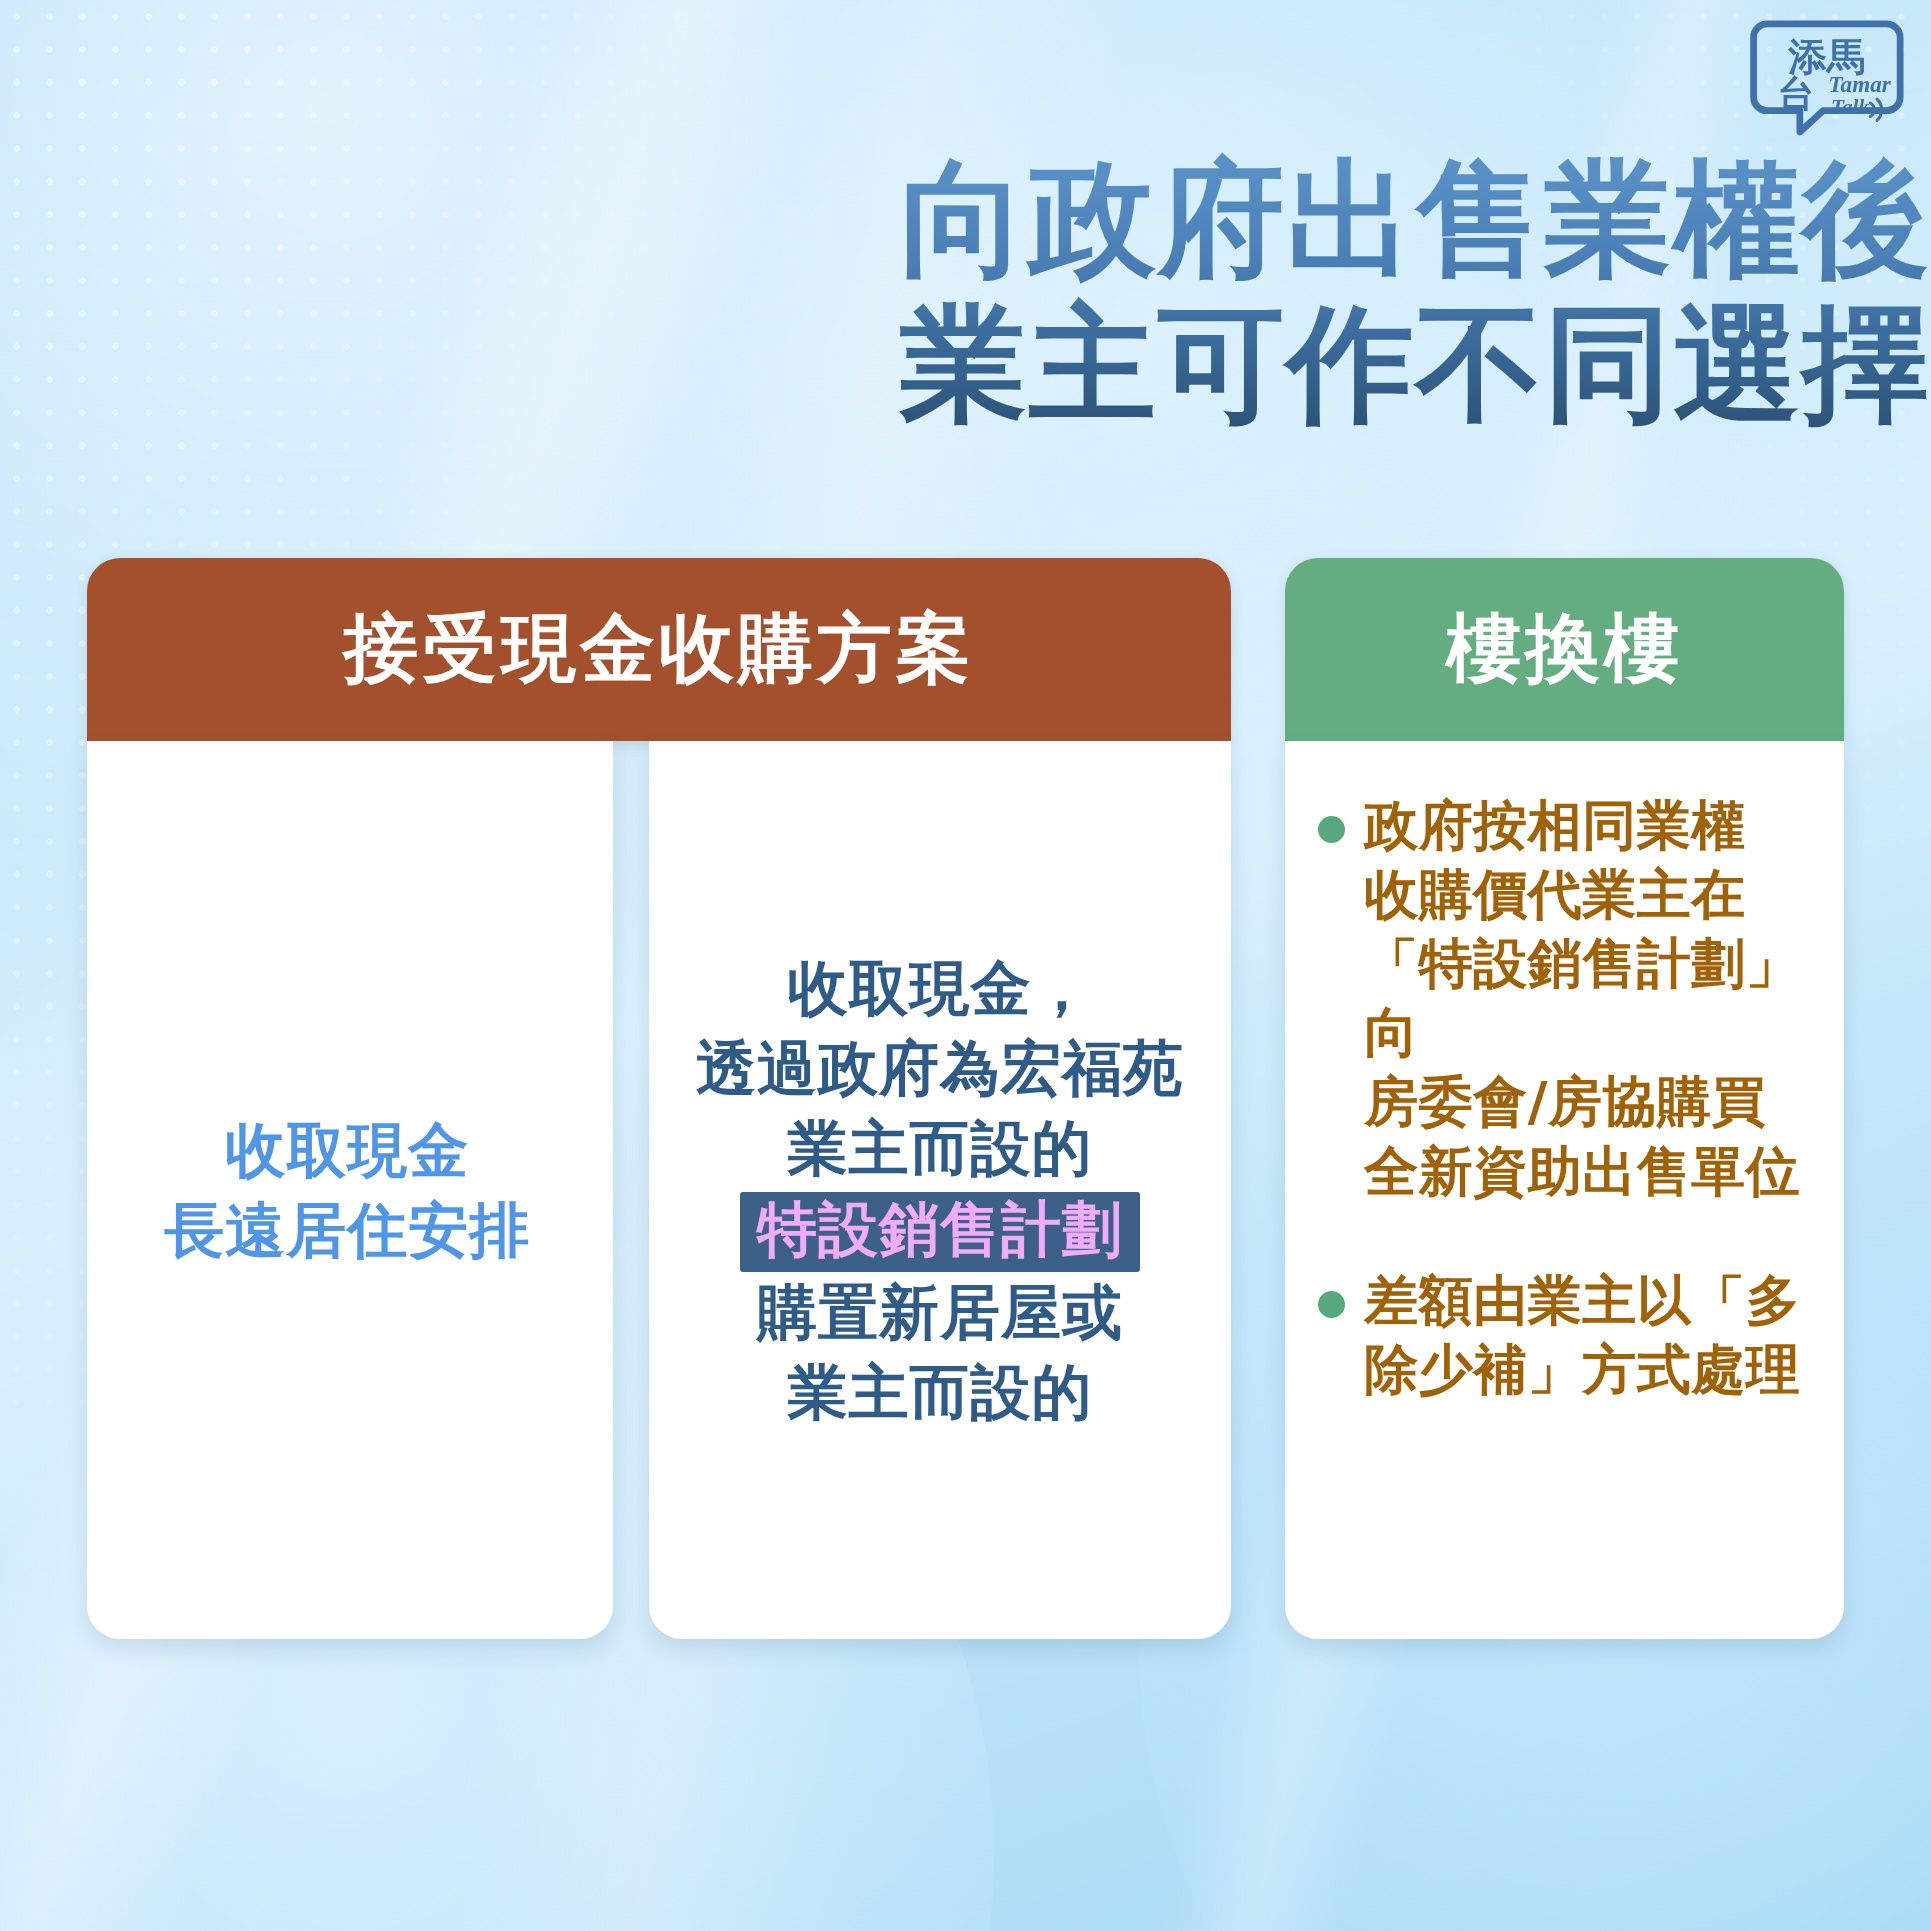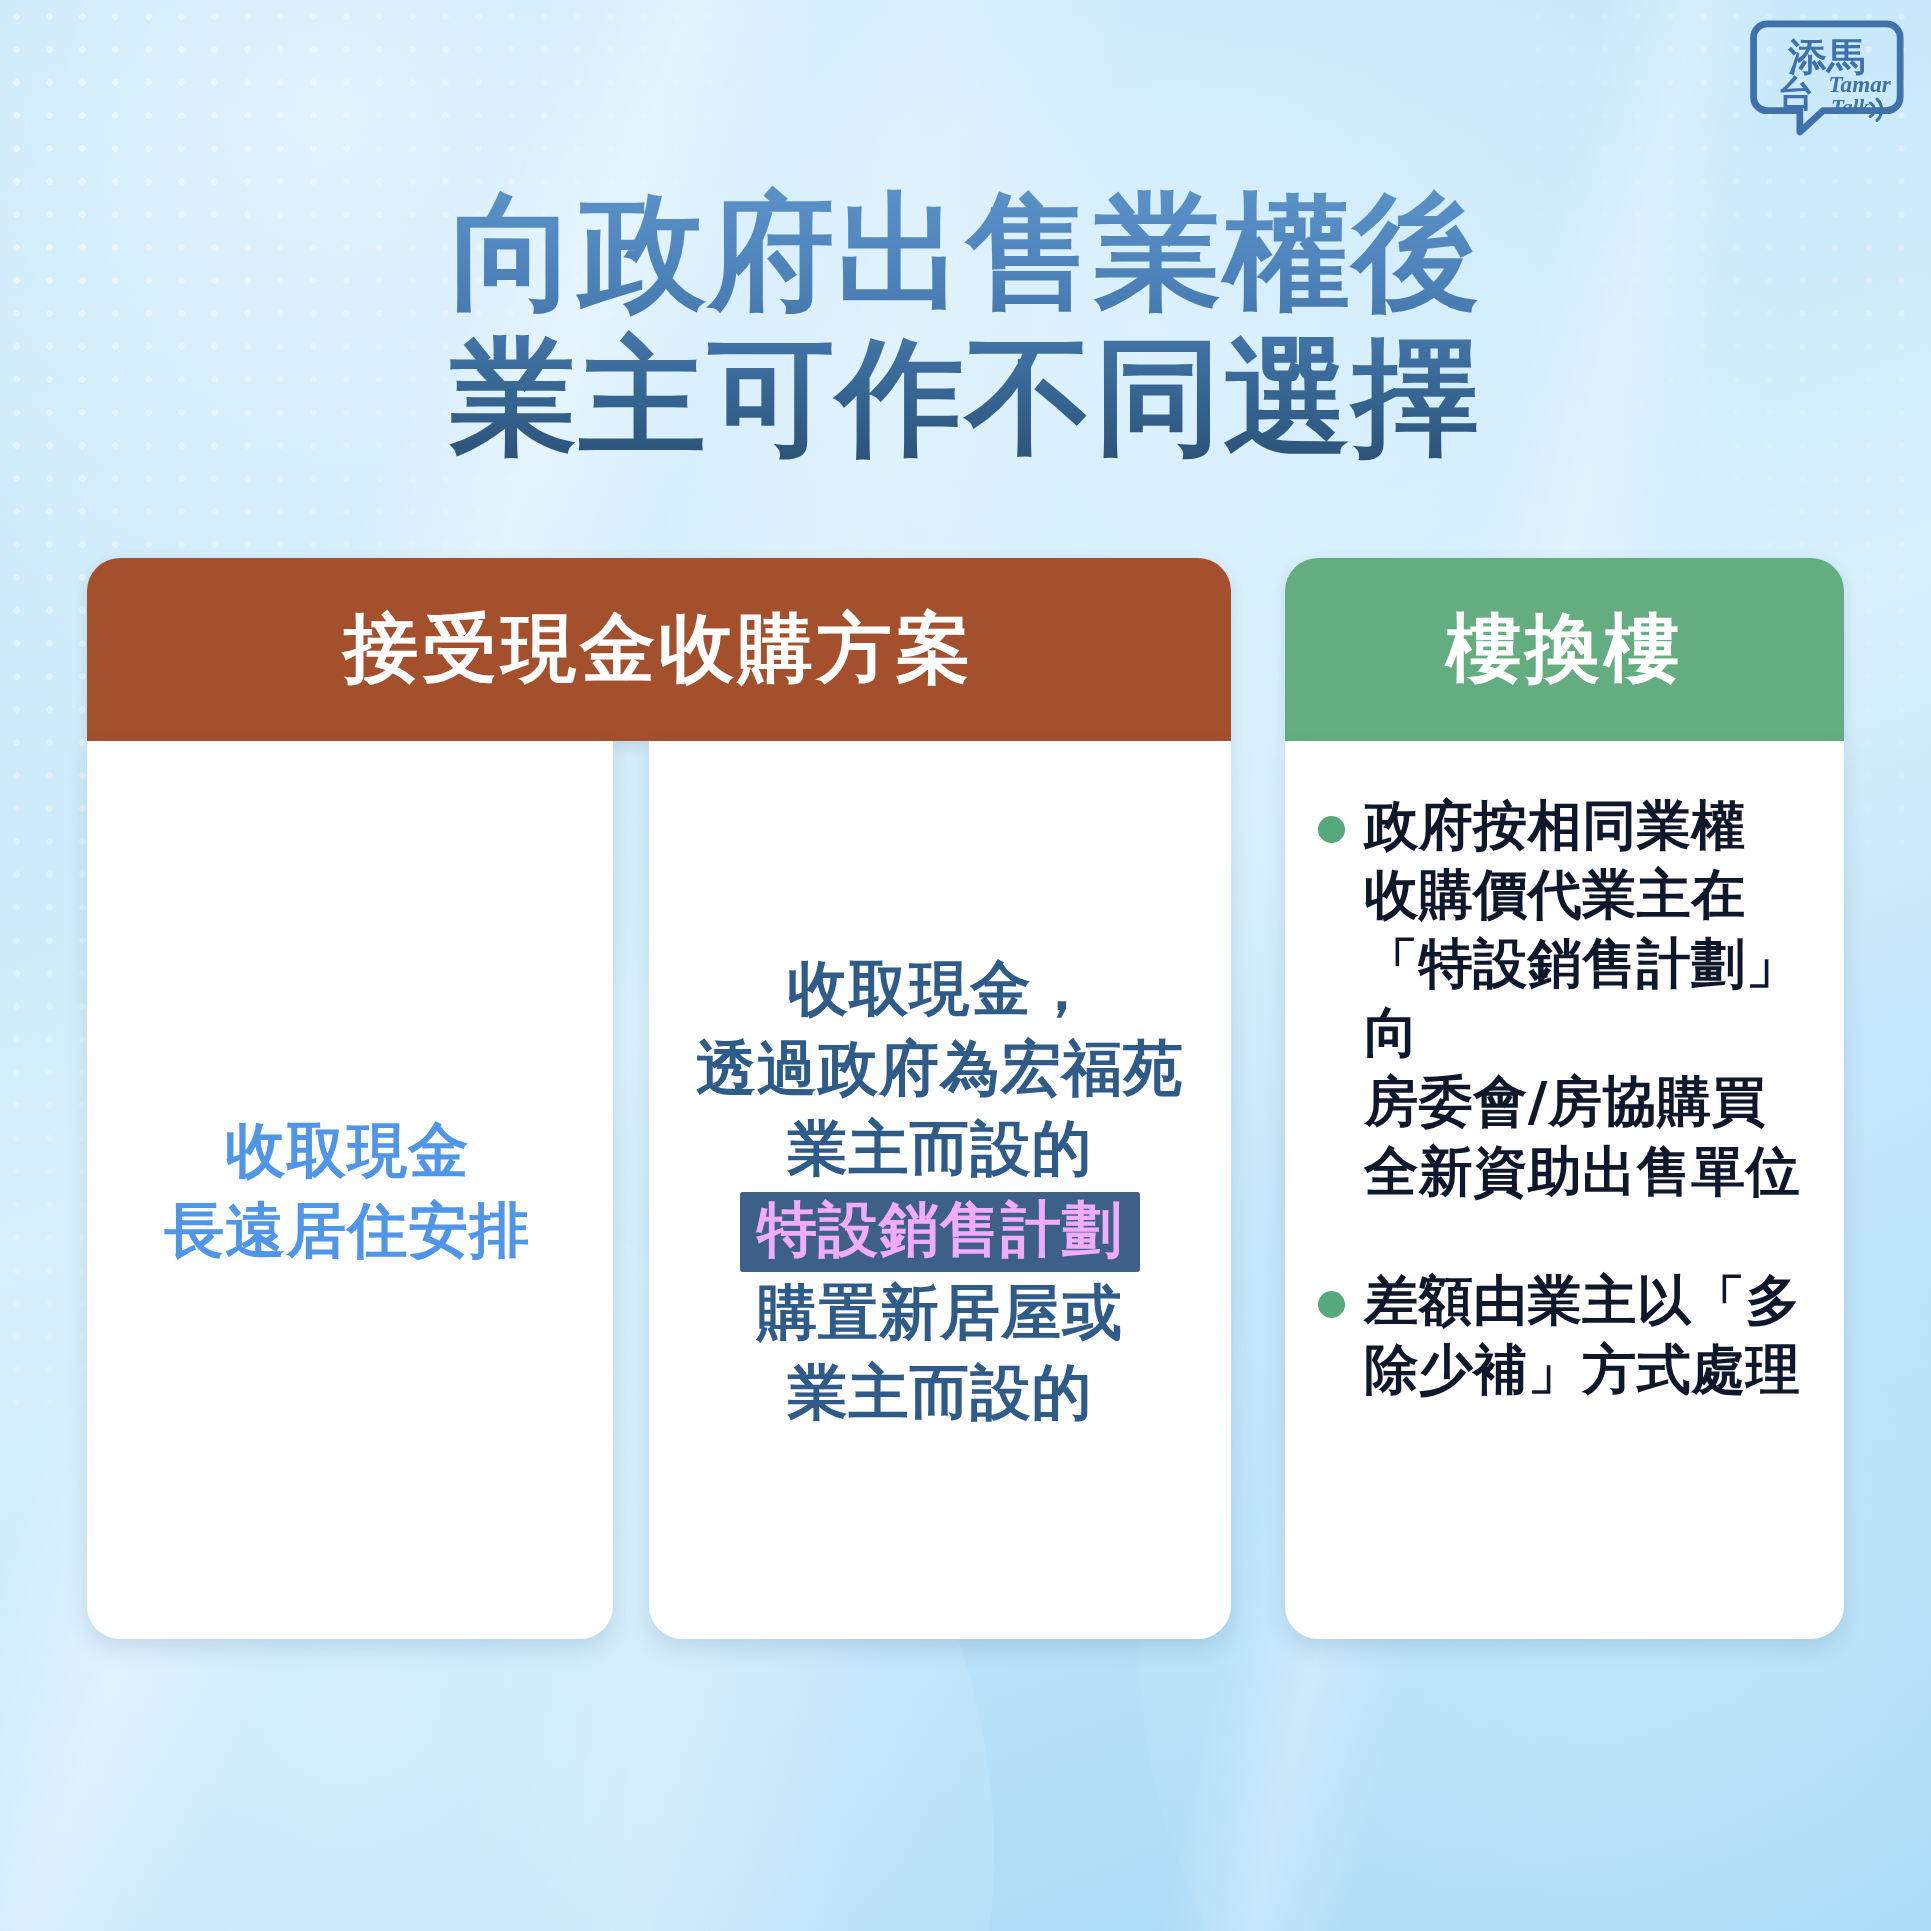--- a/index.html
+++ b/index.html
@@ -38,26 +38,26 @@
     background-image:radial-gradient(rgba(255,255,255,.45) 2.9px,rgba(255,255,255,0) 3.4px);
     background-size:33px 33px;
     -webkit-mask-image:linear-gradient(245deg,rgba(0,0,0,.9) 0%,rgba(0,0,0,0) 58%);
     mask-image:linear-gradient(245deg,rgba(0,0,0,.9) 0%,rgba(0,0,0,0) 58%);}
 
   
   .logo{position:absolute;right:27px;top:13.5px;width:162px;height:124px;}
   .logo svg{display:block;width:100%;height:100%;}
 
   
-  .title{position:absolute;left:0;right:0;top:147px;text-align:center;
+  .title{position:absolute;left:0;right:0;top:147px;text-align:right;
     font-weight:900;font-size:127px;line-height:1.14;letter-spacing:1.9px;
     background:linear-gradient(180deg,#5b93c9 0%,#4b80b7 38%,#34628e 78%,#2c5074 100%);
     -webkit-background-clip:text;background-clip:text;color:transparent;
     text-shadow:none;
-    font-family:"DejaVu Sans","Liberation Sans",sans-serif;margin-top:33px;}
+    font-family:"DejaVu Sans","Liberation Sans",sans-serif;}
   .title .tl{display:block;}
 
   
   .cards{position:absolute;left:87px;top:558px;width:1757px;height:1081px;display:flex;gap:14px;}
   .group-left{position:relative;width:1154px;height:100%;}
   .group-right{position:relative;width:564px;height:100%;margin-left:40px;}
 
   .hdr{position:absolute;left:0;top:0;width:100%;height:183px;
     border-radius:33px 33px 0 0;display:flex;align-items:center;justify-content:center;
     box-shadow:0 4.8px 13.5px rgba(40,70,100,.14);}
@@ -84,21 +84,21 @@
     padding:1.9px 15.4px 7.7px;border-radius:2.9px;line-height:1.1;}
   .chip-navy{display:inline-block;background:#3d6088;color:#f0abfc;
     padding:3.9px 17.4px 9.7px;border-radius:2.9px;line-height:1.1;}
 
   
   .bullets{width:100%;}
   .bullet{display:flex;align-items:flex-start;margin-bottom:60px;}
   .bullet:last-child{margin-bottom:0;}
   .dot{flex:0 0 auto;width:27px;height:27px;border-radius:50%;background:#57a87c;
     margin:25px 19.3px 0 0;}
-  .btext{color:#0f172a;font-weight:900;font-size:54px;line-height:1.28;letter-spacing:0.5px;
+  .btext{color:#a16207;font-weight:900;font-size:54px;line-height:1.28;letter-spacing:0.5px;
     font-family:"DejaVu Sans","Liberation Sans",sans-serif;text-align:left;}
 </style>
 </head>
 <body>
 
 <div class="stage">
 
   <div class="bg-base"></div>
   <div class="bg-blob blob1"></div>
   <div class="bg-blob blob2"></div>

